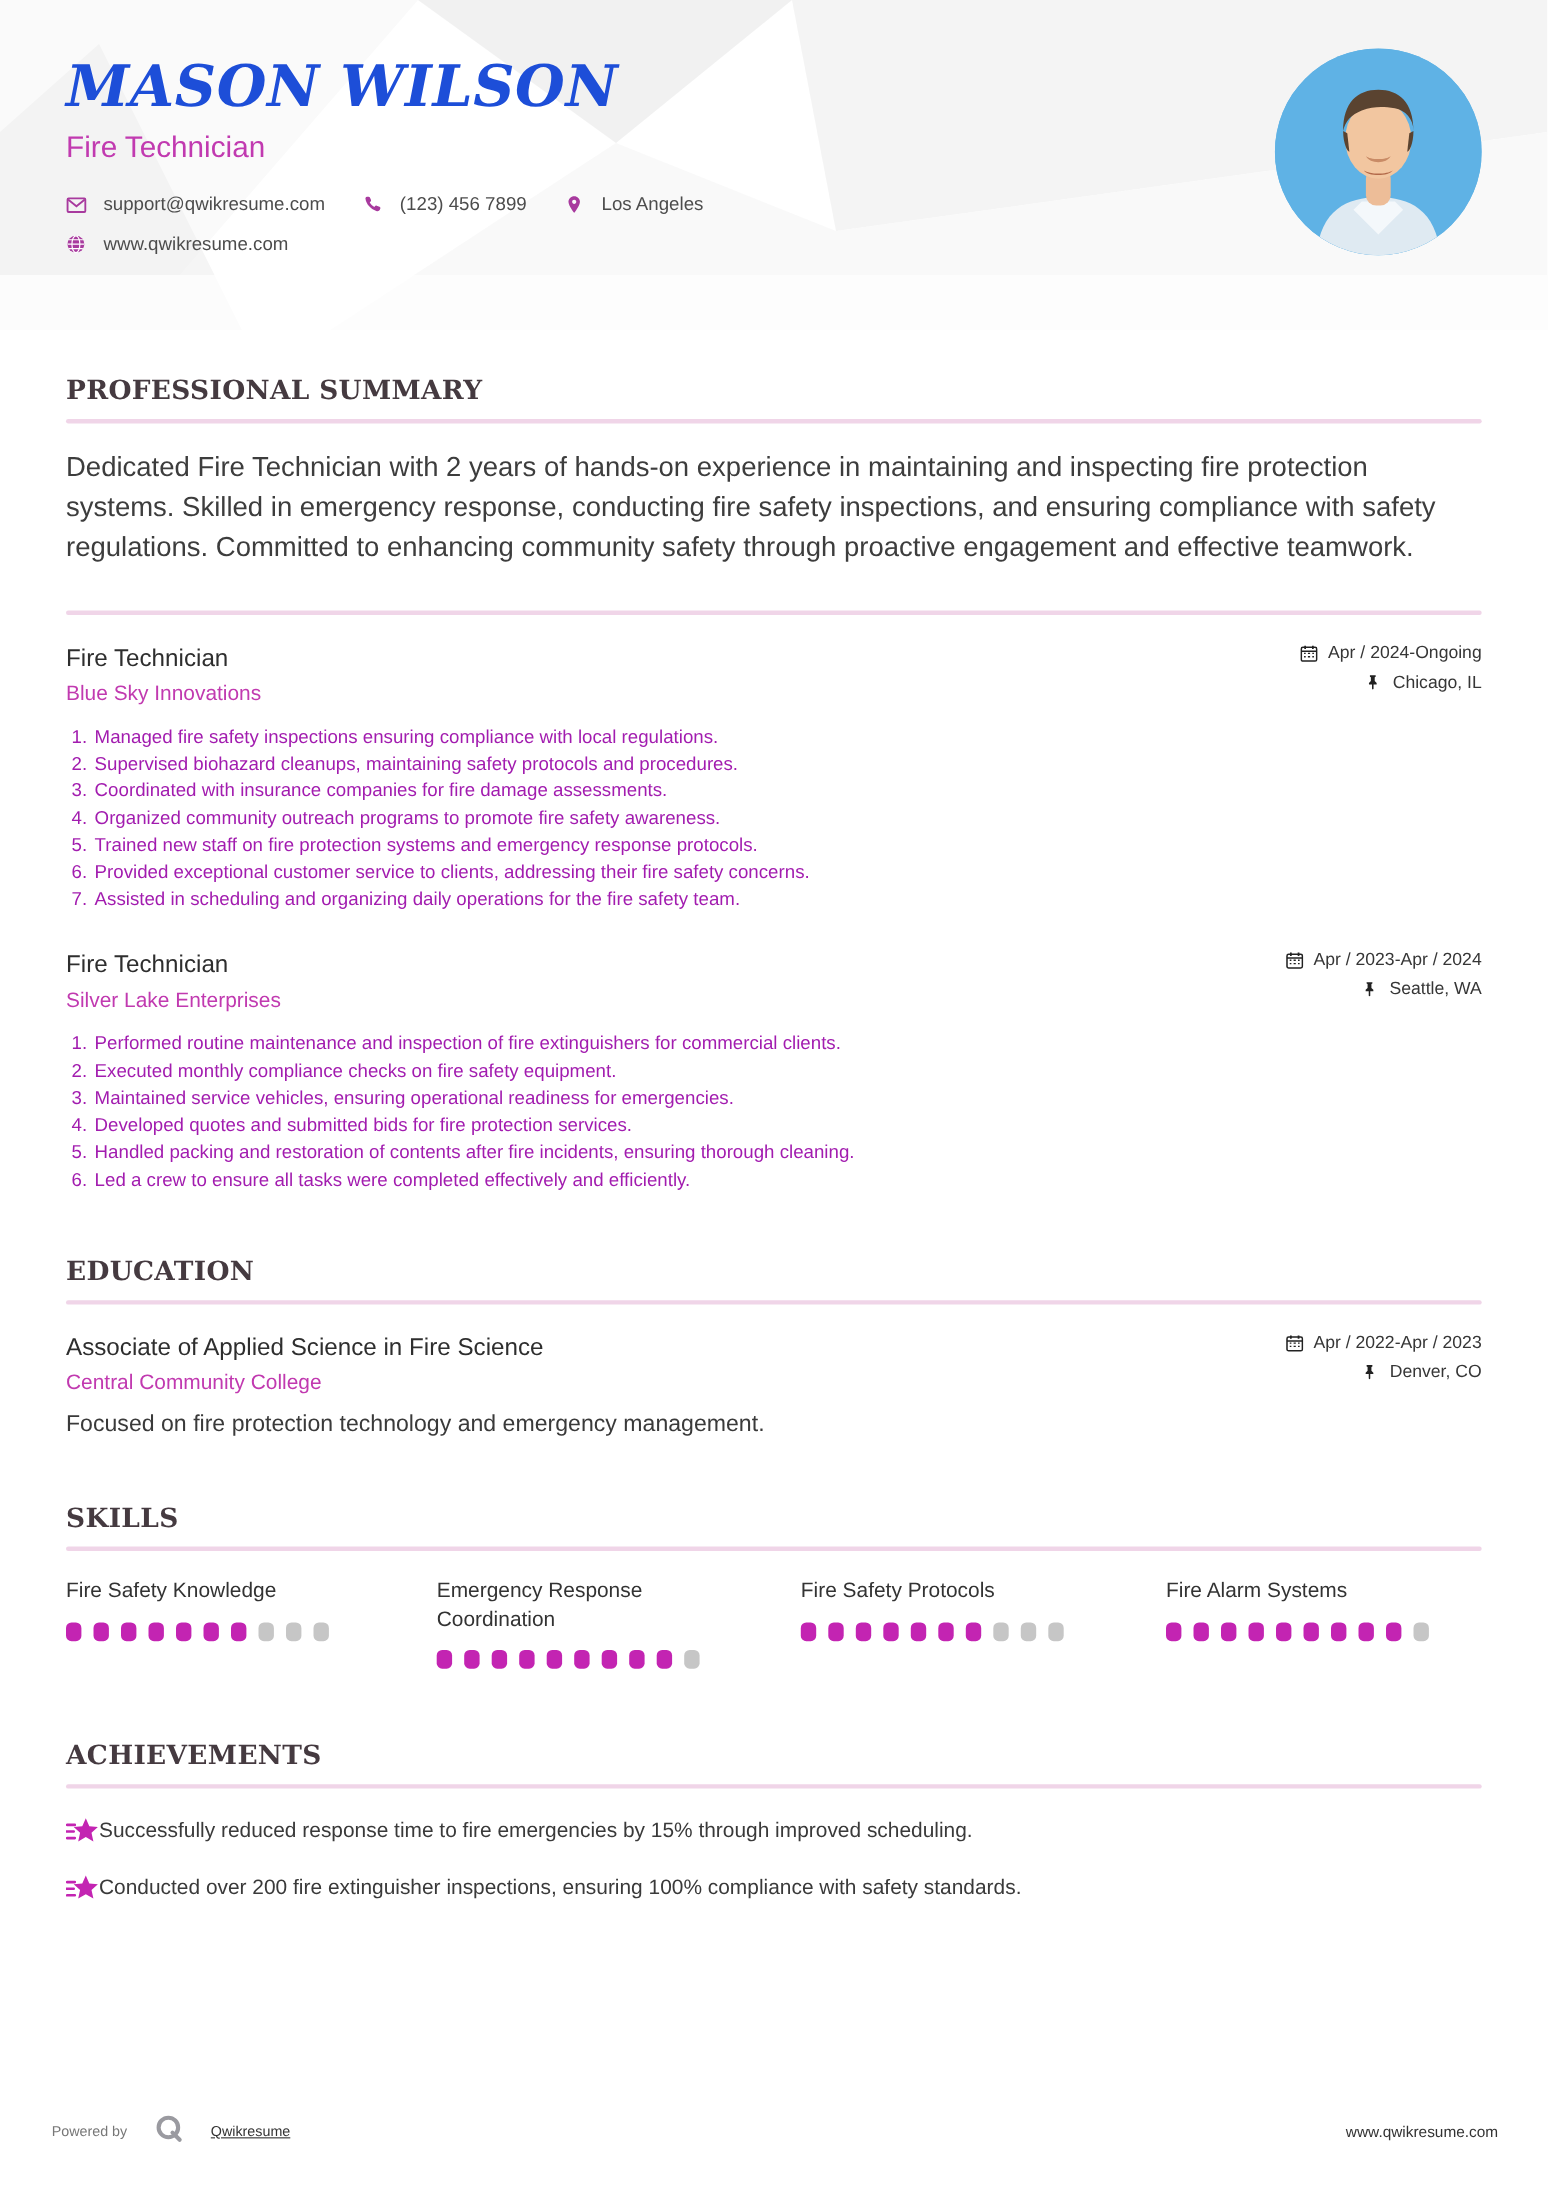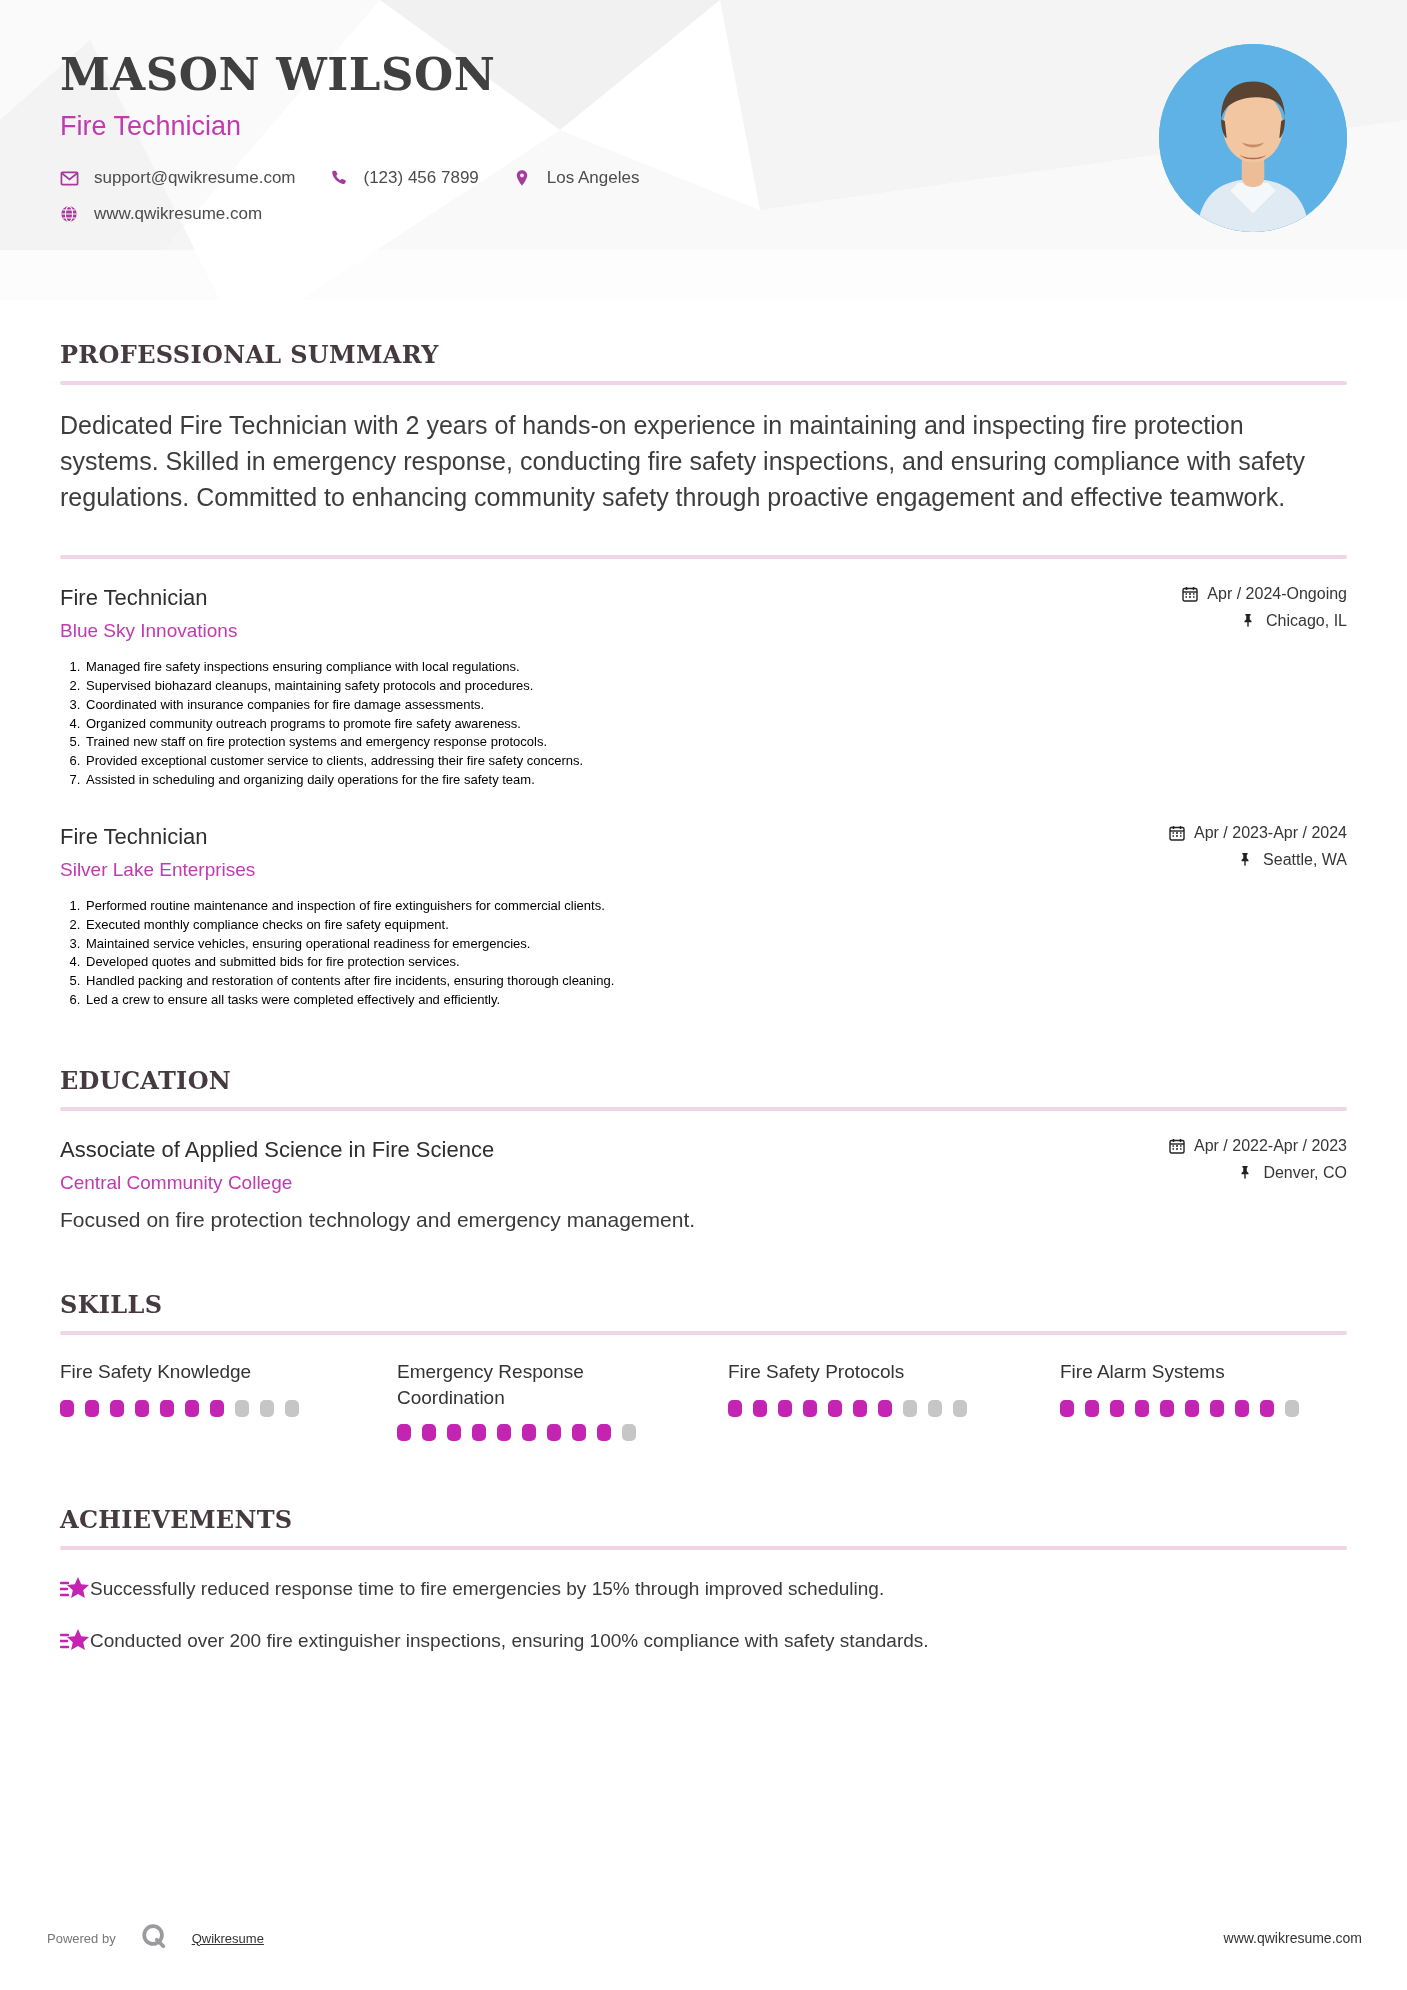--- a/index.html
+++ b/index.html
@@ -4,21 +4,21 @@
 <style>
   * { margin:0; padding:0; box-sizing:border-box; }
   html,body { background:#fff; }
   body { font-family:"Liberation Sans", sans-serif; color:#3d3d3d; }
   .page { position:relative; width:1407px; height:1990px; margin:0 auto; background:#ffffff; overflow:hidden; }
 
   
   .header { position:relative; height:300px; padding:48px 60px 0; }
   .header-texture { position:absolute; top:0; left:0; width:100%; height:300px; z-index:0; }
   .header-content { position:relative; z-index:1; }
-  .name { font-family:"DejaVu Serif", serif; font-weight:800; font-size:45px; letter-spacing:0.5px; color:#404040; }
+  .name { font-family:"DejaVu Serif", serif; font-weight:800; font-size:52px; letter-spacing:0.5px; color:#1d4ed8;font-style:italic; }
   .job-title { margin-top:10px; font-size:27px; color:#c13ab0; font-weight:500; }
   .contact-row { display:flex; align-items:center; gap:34px; margin-top:26px; }
   .contact-row.second { margin-top:16px; }
   .contact-item { display:flex; align-items:center; gap:15px; font-size:17px; color:#4c4c4c; }
   .contact-item .cicon { display:inline-flex; width:19px; height:19px; }
   .avatar { position:absolute; top:44px; right:60px; width:188px; height:188px; border-radius:50%; overflow:hidden; background:#5fb2e5; z-index:1; }
 
   
   .main { padding:0 60px; }
   .section { margin-top:40px; }
@@ -28,21 +28,21 @@
   .summary-text { margin-top:22px; font-size:25px; line-height:1.44; color:#3d3d3d; max-width:1290px; }
 
   .entry { margin-top:26px; }
   .entry-head { display:flex; justify-content:space-between; align-items:flex-start; }
   .entry-title { font-size:22px; color:#2e2e2e; font-weight:500; }
   .entry-company { margin-top:9px; font-size:19px; color:#c13ab0; }
   .entry-meta { text-align:right; font-size:16px; color:#363636; }
   .meta-row { display:flex; justify-content:flex-end; align-items:center; gap:9px; margin-bottom:9px; }
   .meta-row .micon { display:inline-flex; width:16px; height:16px; }
 
-  ol.bullets { margin-top:16px; padding-left:24px; font-size:13px; line-height:1.45; color:#000000; }
+  ol.bullets { margin-top:16px; padding-left:24px; font-size:17px; line-height:1.45; color:#a21caf; }
   ol.bullets li { padding-left:2px; }
 
   .edu-note { margin-top:14px; font-size:21px; color:#3a3a3a; }
 
   
   .skills-grid { display:grid; grid-template-columns:337px 331px 332px auto; margin-top:24px; column-gap:0; }
   .skill-name { font-size:19px; color:#333; line-height:1.35; min-height:27px; max-width:280px; }
   .skill-dots { display:flex; gap:11px; margin-top:14px; }
   .dot { width:14px; height:17px; border-radius:5px; background:#c6c6c6; }
   .dot.filled { background:#c324b2; }

